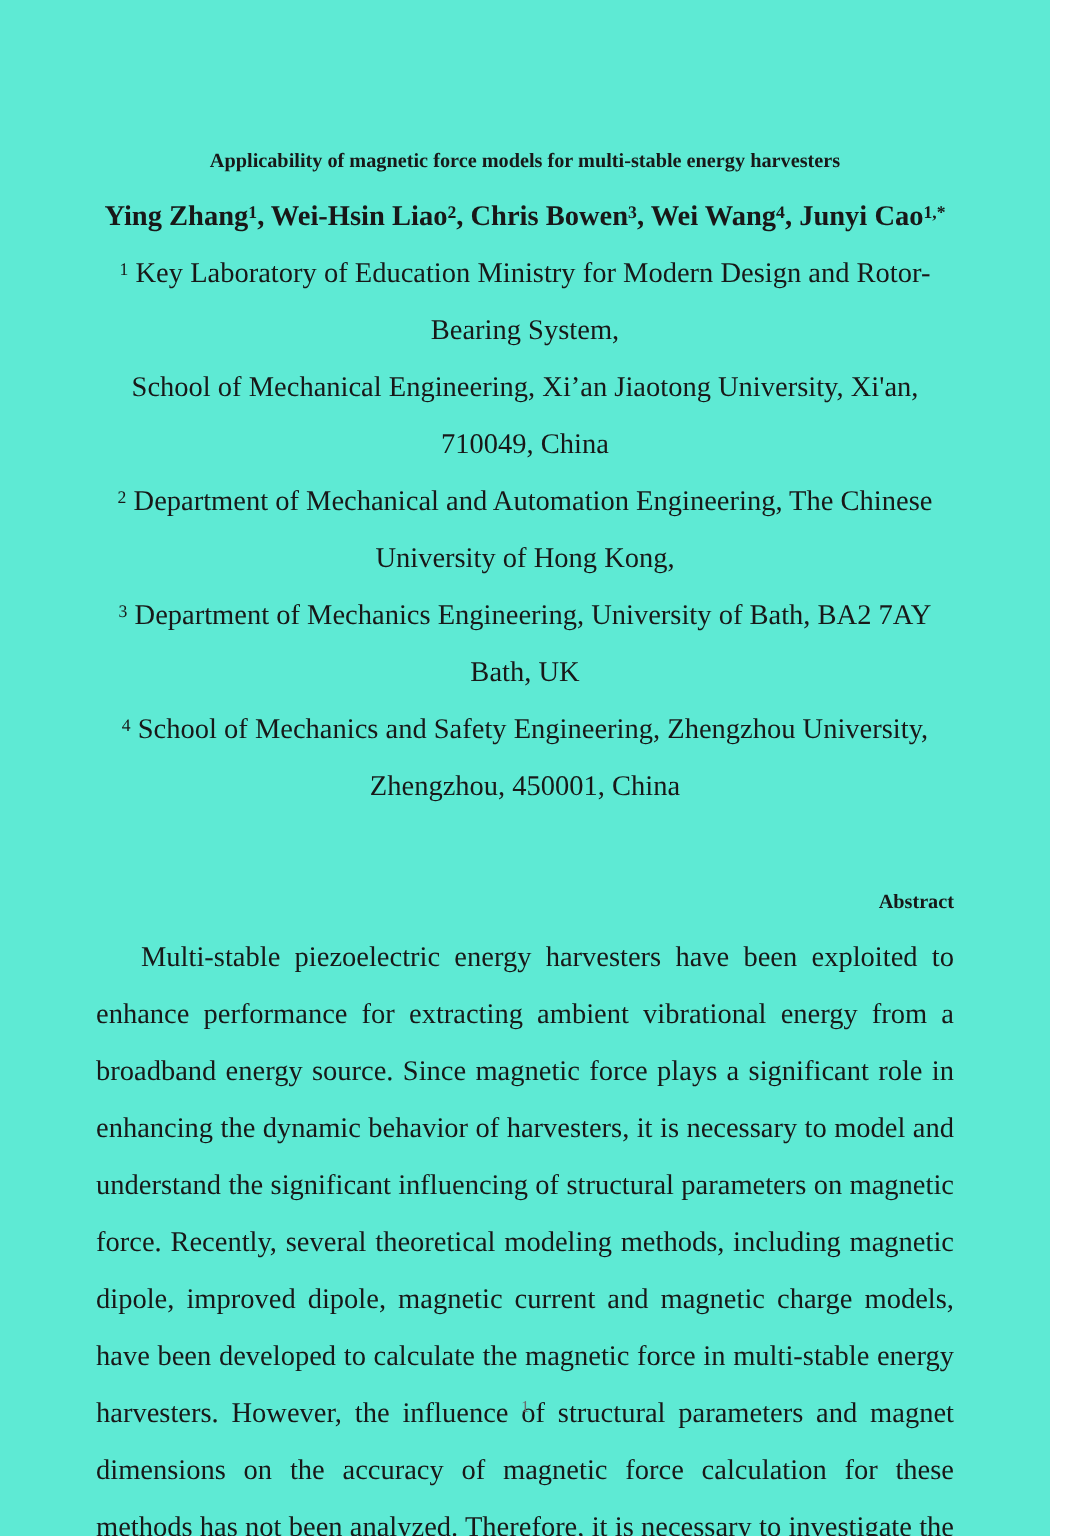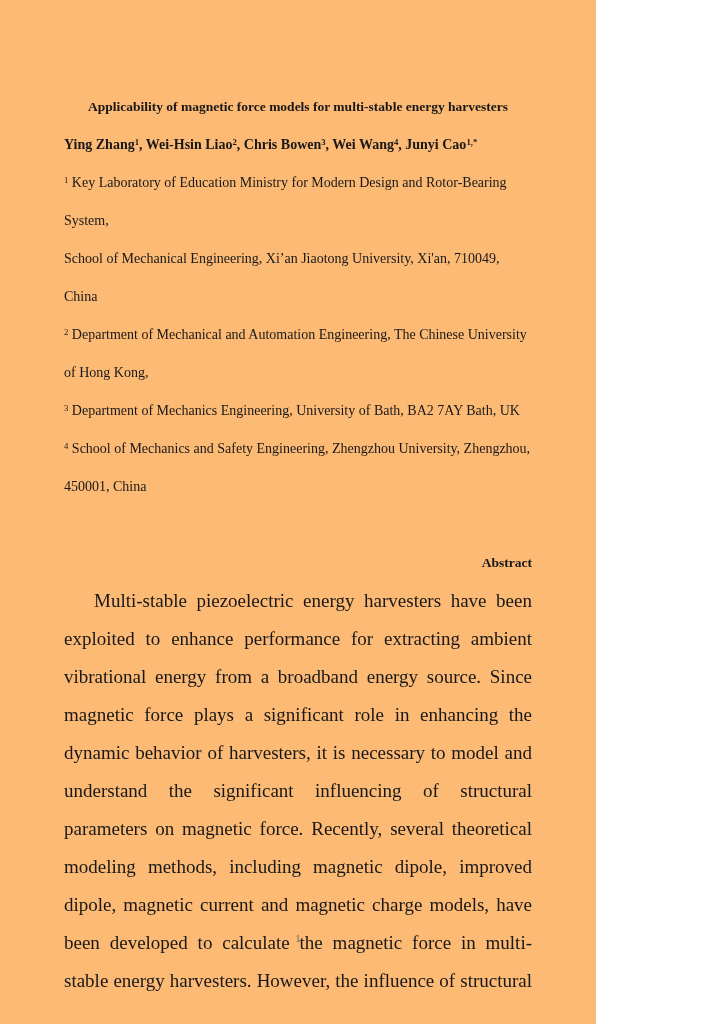--- a/index.html
+++ b/index.html
@@ -5,26 +5,26 @@
   * { margin: 0; padding: 0; box-sizing: border-box; }
   html, body { background: #ffffff; }
   body {
     width: 724px; height: 1024px;
     font-family: "Liberation Serif", "DejaVu Serif", serif;
     color: #181818;
     overflow: hidden;
   }
   .page {
     position: relative;
-    width: 596px; height: 1024px;
-    background: #fdba74;
+    width: 700px; height: 1024px;
+    background: #5eead4;
     padding: 88px 64px 0 64px;
     overflow: hidden;
   }
-  .line { line-height: 38px; font-size: 14px; }
+  .line { line-height: 38px; font-size: 19px; text-align: center; }
   .title {
     font-size: 13.5px;
     font-weight: bold;
     text-align: center;
     line-height: 38px;
   }
   .authors { font-weight: bold; }
   sup.s {
     font-size: 0.62em;
     line-height: 0;

